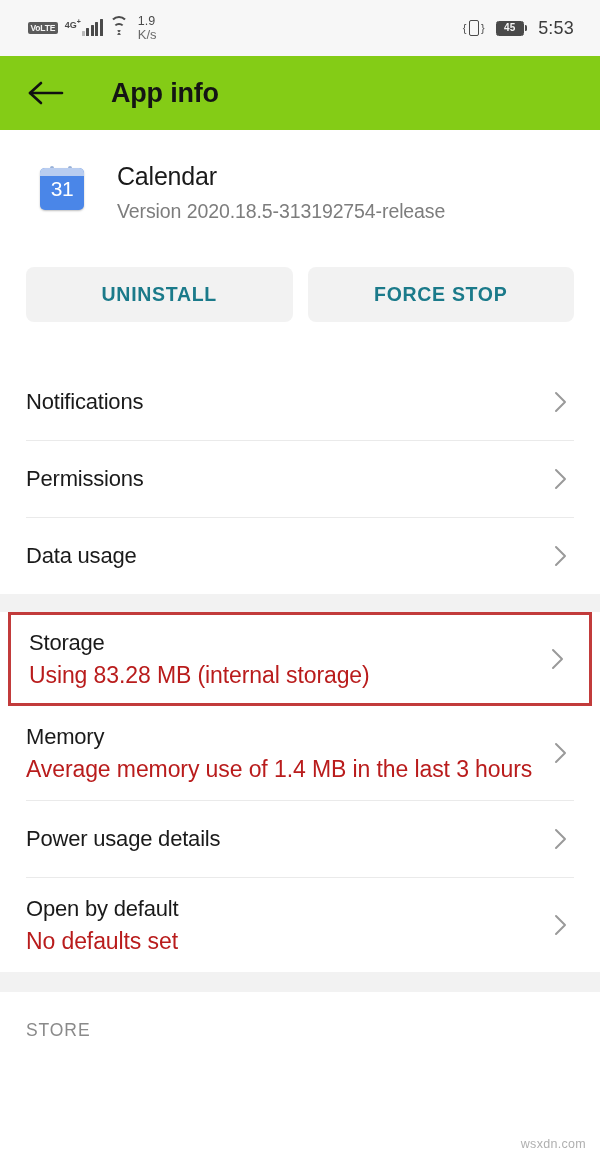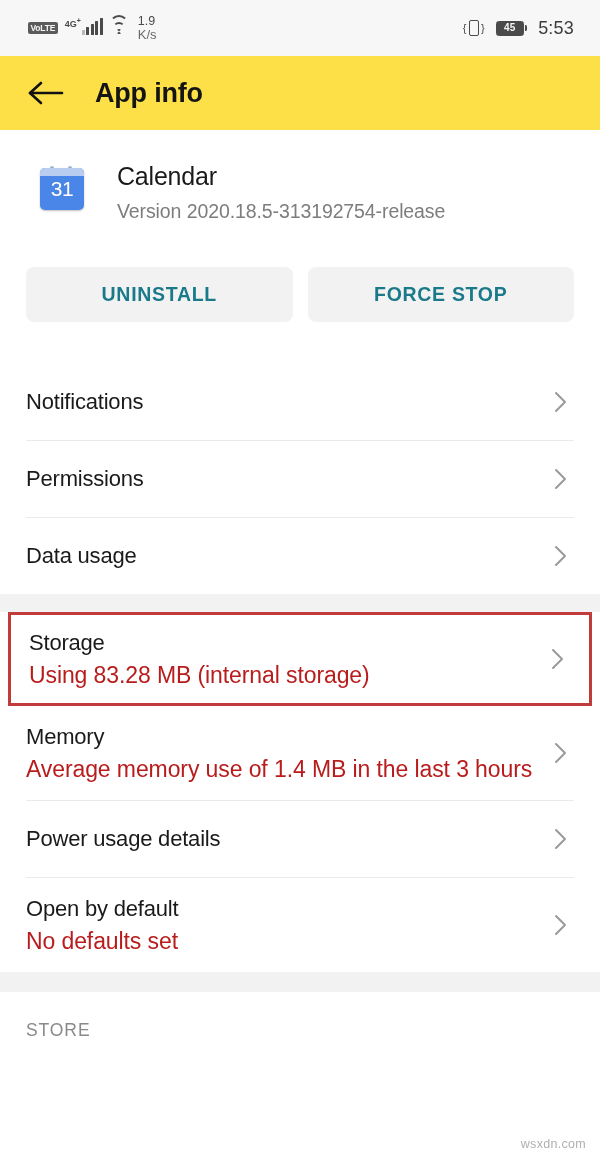--- a/index.html
+++ b/index.html
@@ -7,21 +7,21 @@
     width:600px; height:1159px;
     background:#ffffff;
     font-family:"Liberation Sans", sans-serif;
     -webkit-font-smoothing:antialiased;
   }
   .phone { position:relative; width:600px; height:1159px; overflow:hidden; background:#fff; }
 
   
   .statusbar {
     height:56px; background:#f7f7f7;
-    display:flex; align-items:center; justify-content:space-between;
+    display:flex; justify-content:space-between;
     padding:0 26px 0 28px;
   }
   .sb-left, .sb-right { display:flex; align-items:center; }
   .sb-left { gap:7px; }
   .sb-right { gap:11px; }
 
   .volte-badge {
     background:#5b5b5b; color:#f5f5f5;
     font-size:8.5px; font-weight:bold; letter-spacing:-0.2px;
     padding:1.5px 2.5px 1.5px 2.5px; border-radius:2px;
@@ -67,22 +67,22 @@
   .battery .fill {
     background:#4a4a4a; color:#f7f7f7; font-size:10px; font-weight:bold;
     width:100%; height:100%; display:flex; align-items:center; justify-content:center;
     line-height:1;
   }
   .battery .tip { width:2.5px; height:6px; background:#4a4a4a; border-radius:0 1.5px 1.5px 0; margin-left:1px; }
   .clock { font-size:18px; color:#3c3c3c; letter-spacing:0.2px; }
 
   
   .appbar {
-    height:74px; background:#fde047;
-    display:flex; align-items:center; padding-left:27px; gap:28px;
+    height:74px; background:#84cc16;
+    display:flex; align-items:center; padding-left:27px; gap:44px;
   }
   .back-icon { width:40px; height:28px; display:block; }
   .appbar-title { font-size:27px; color:#141414; font-weight:bold; letter-spacing:-0.2px; }
 
   
   .app-head { display:flex; align-items:flex-start; padding:32px 0 0 36px; }
   .app-icon { width:52px; height:48px; position:relative; flex:0 0 auto; margin-top:4px; }
   .app-icon .sheet {
     position:absolute; left:4px; top:2px; width:44px; height:42px;
     background:#4a86e8; border-radius:5px;

